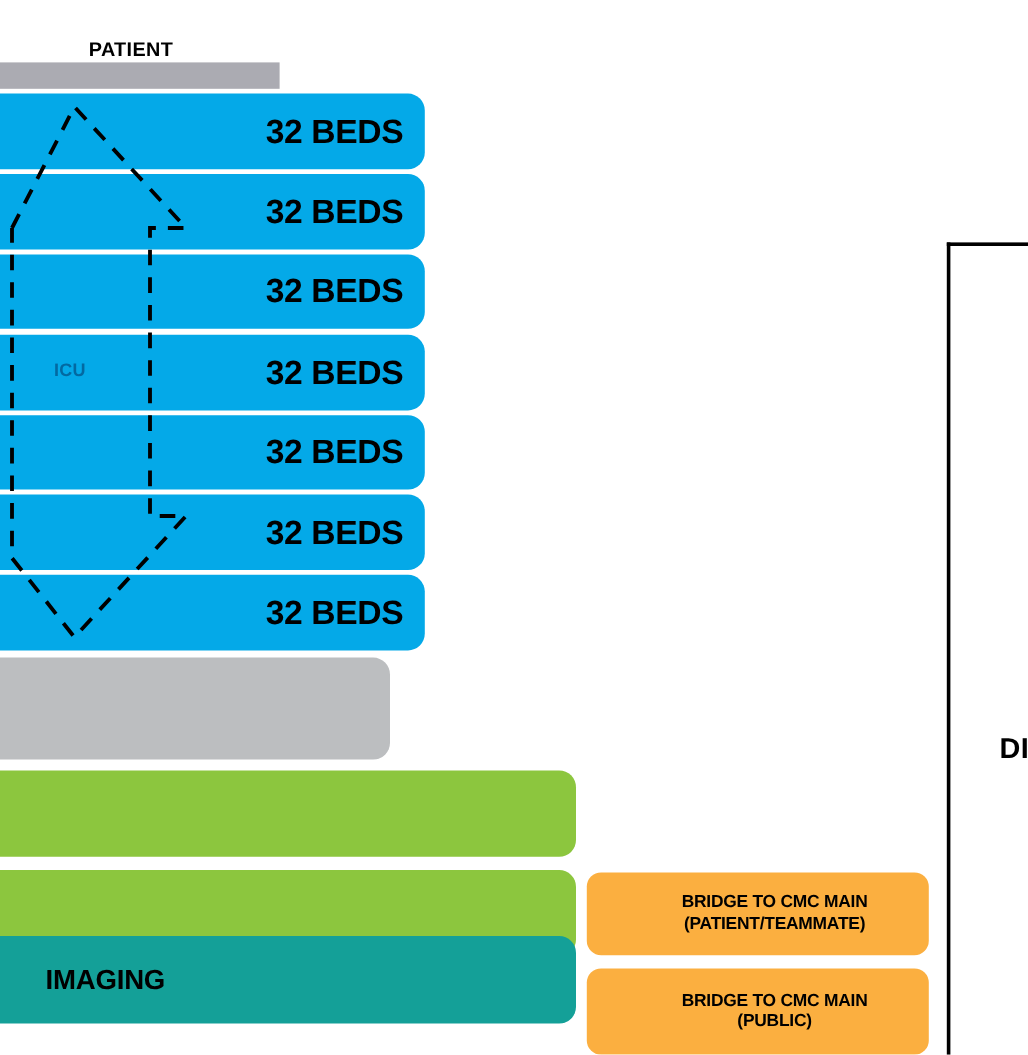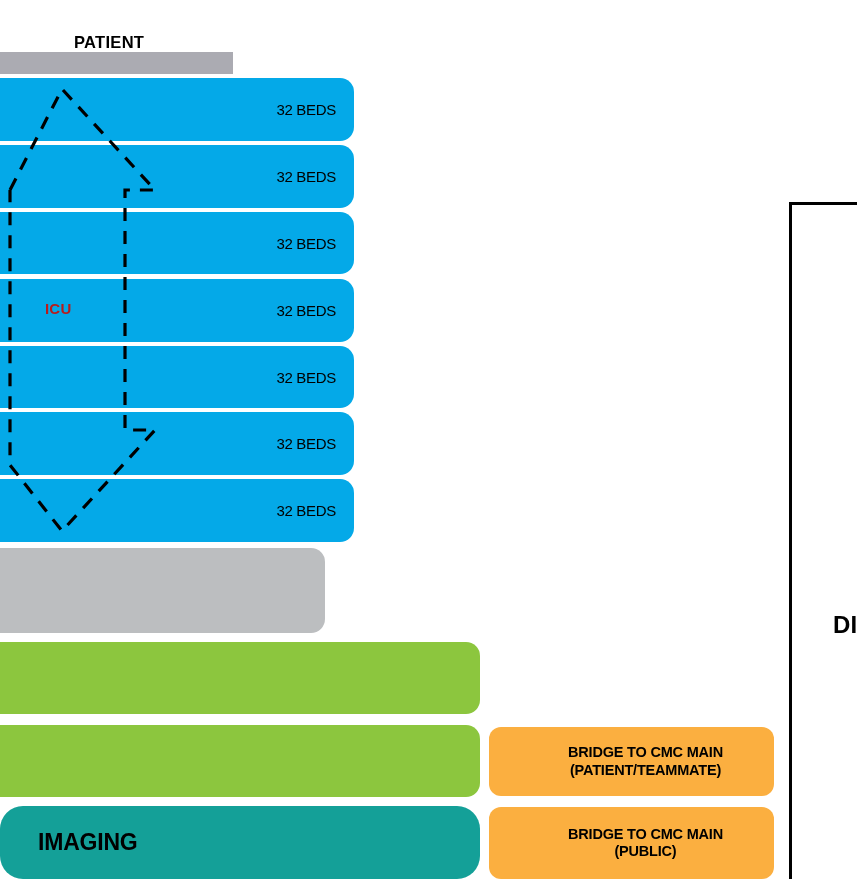--- a/index.html
+++ b/index.html
@@ -45,22 +45,22 @@
     white-space: nowrap;
   }
 
   
   .bar-blue {
     background: #04a9e8;
     border-radius: 0 14px 14px 0;
     justify-content: flex-end;
   }
   .bar-blue .bed-label {
-    font-size: 15px;
-    font-weight: normal;
+    font-size: 28px;
+    font-weight: bold;
     letter-spacing: -0.3px;
     padding-right: 18px;
     white-space: nowrap;
   }
 
   
   .bar-gray {
     background: #bcbec0;
     border-radius: 0 14px 14px 0;
   }
@@ -101,21 +101,21 @@
     padding: 0 6px;
     margin-left: 28px;
   }
 
   
   .icu-label {
     position: absolute;
     font-size: 15px;
     font-weight: bold;
     letter-spacing: 0.2px;
-    color: #b91c1c;
+    color: #0369a1;
     white-space: nowrap;
   }
 
   
   .arrow-overlay {
     position: absolute;
     left: 0;
     top: 0;
     pointer-events: none;
   }
@@ -171,21 +171,21 @@
     <span class="floor-label"></span>
   </div>
 
   <div class="bar bar-green" style="left:0px; top:642px; width:480px; height:72px;">
     <span class="floor-label"></span>
   </div>
   <div class="bar bar-green" style="left:0px; top:725px; width:480px; height:72px;">
     <span class="floor-label"></span>
   </div>
 
-  <div class="bar bar-teal" style="left:0px; top:806px; width:480px; height:73px;border-radius:23px;">
+  <div class="bar bar-teal" style="left:0px; top:780px; width:480px; height:73px;">
     <span class="floor-label">IMAGING</span>
   </div>
 
   <div class="bar bar-orange" style="left:489px; top:727px; width:285px; height:69px;">
     <span class="bridge-label">BRIDGE TO CMC MAIN
 (PATIENT/TEAMMATE)</span>
   </div>
   <div class="bar bar-orange" style="left:489px; top:807px; width:285px; height:72px;">
     <span class="bridge-label">BRIDGE TO CMC MAIN
 (PUBLIC)</span>

